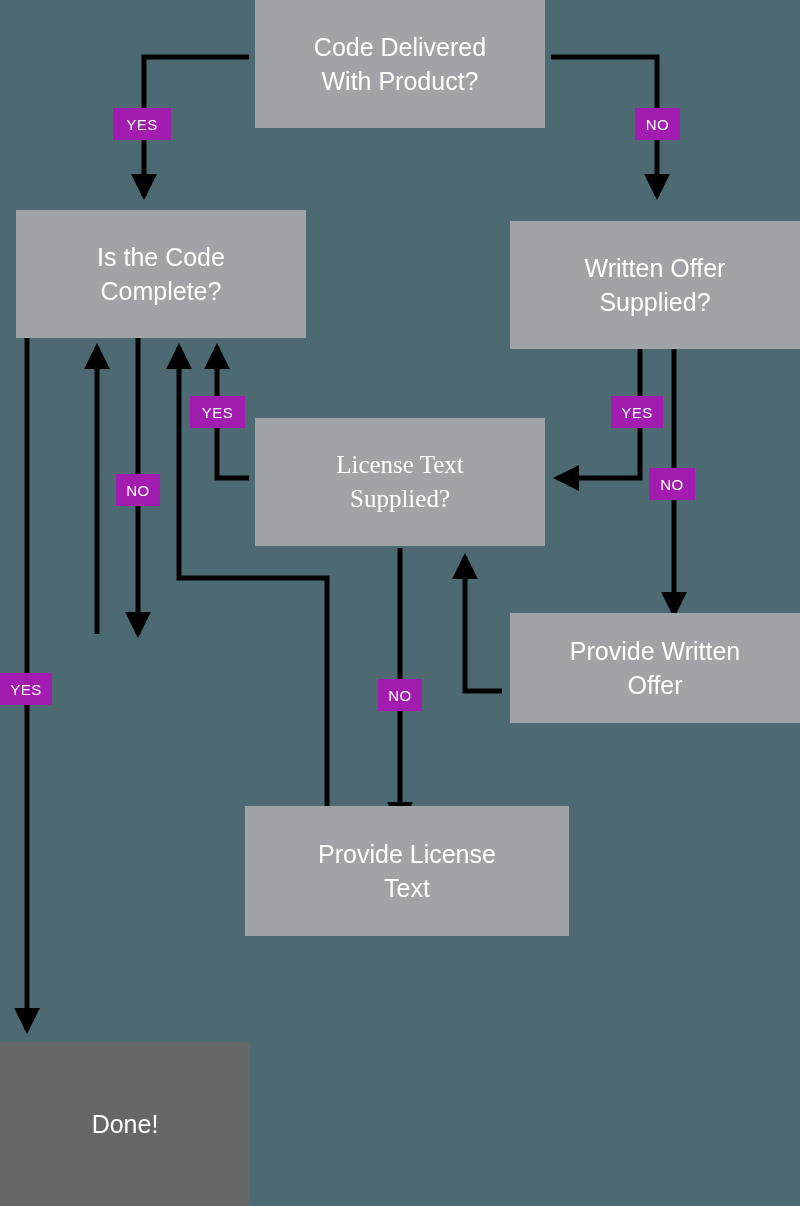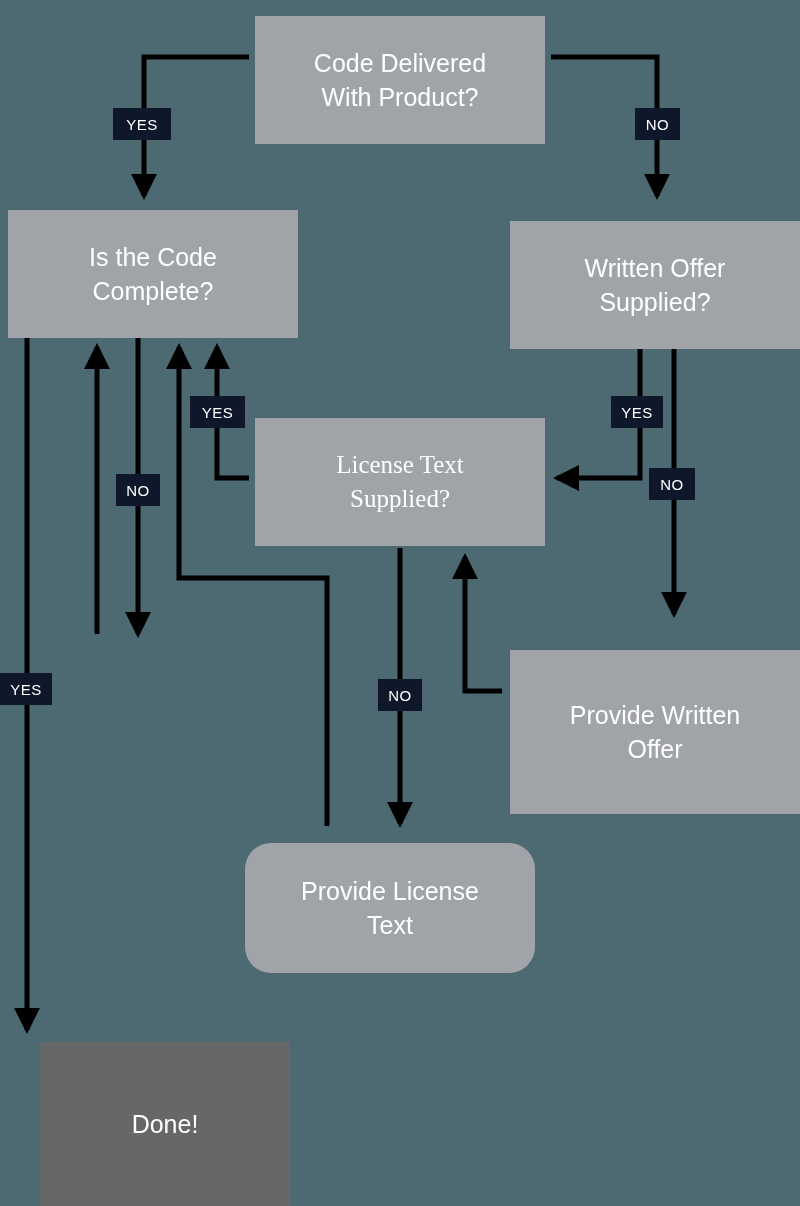--- a/index.html
+++ b/index.html
@@ -19,24 +19,24 @@
     align-items:center;
     justify-content:center;
     text-align:center;
     font-size:25px;
     font-weight:400;
     line-height:1.36;
     box-sizing:border-box;
     padding:4px 8px;
     white-space:pre-line;
   }
-  .node.terminal{background:#666769;margin-left:40px;}
+  .node.terminal{background:#666769;}
   .edge-label{
     position:absolute;
-    background:#0f172a;
+    background:#a21caf;
     color:#ffffff;
     font-size:15px;
     display:flex;
     align-items:center;
     justify-content:center;
     box-sizing:border-box;
     letter-spacing:0.5px;
     z-index:5;
   }
   svg.links{position:absolute;left:0;top:0;width:800px;height:1206px;z-index:2;}
@@ -92,37 +92,37 @@
 
     <g>
       <path d="M 502 691 L 465 691 L 465 557" stroke="#000000" stroke-width="5" fill="none" marker-end="url(#ah)"></path>
     </g>
 
     <g>
       <path d="M 327 826 L 327 578 L 179 578 L 179 347" stroke="#000000" stroke-width="5" fill="none" marker-end="url(#ah)"></path>
     </g>
   </svg>
 
-  <div class="node" style="left:255px;top:16px;width:290px;height:128px;">Code Delivered
+  <div class="node" style="left:255px;top:0px;width:290px;height:128px;">Code Delivered
 With Product?</div>
 
-  <div class="node" style="left:8px;top:210px;width:290px;height:128px;">Is the Code
+  <div class="node" style="left:16px;top:210px;width:290px;height:128px;">Is the Code
 Complete?</div>
 
   <div class="node" style="left:510px;top:210px;width:290px;height:128px;margin-top:11px;">Written Offer
 Supplied?</div>
 
   <div class="node" style="left:255px;top:418px;width:290px;height:128px;font-family:Liberation Serif, serif;">License Text
 Supplied?</div>
 
 
-  <div class="node" style="left:510px;top:650px;width:290px;height:164px;">Provide Written
+  <div class="node" style="left:510px;top:613px;width:290px;height:110px;">Provide Written
 Offer</div>
 
-  <div class="node" style="left:245px;top:843px;width:290px;height:130px;border-radius:26px;">Provide License
+  <div class="node" style="left:245px;top:806px;width:324px;height:130px;">Provide License
 Text</div>
 
   <div class="node terminal" style="left:0px;top:1042px;width:250px;height:164px;">Done!</div>
 
   <div class="edge-label" style="left:113px;top:108px;width:58px;height:32px;">YES</div>
 
   <div class="edge-label" style="left:635px;top:108px;width:45px;height:32px;">NO</div>
 
   <div class="edge-label" style="left:190px;top:396px;width:55px;height:32px;">YES</div>
 

